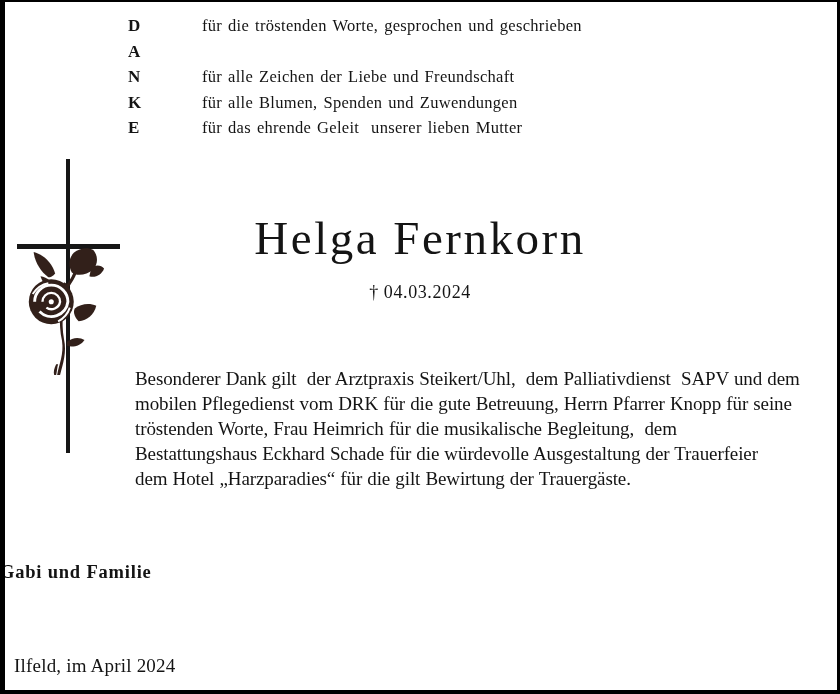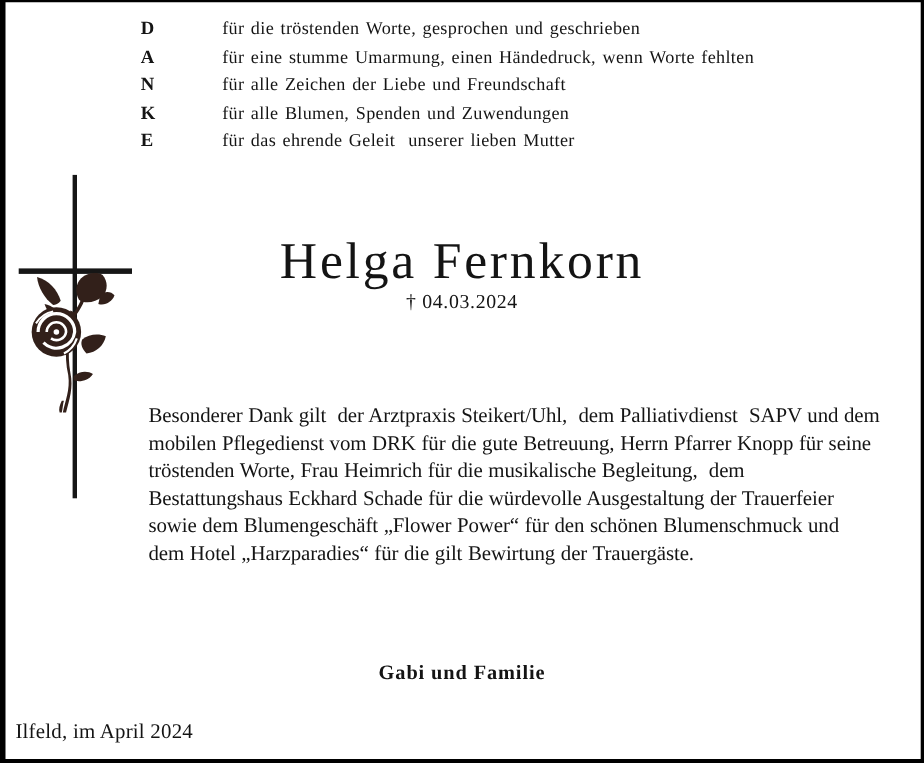--- a/index.html
+++ b/index.html
@@ -95,21 +95,21 @@
     top: 212px;
     text-align: center;
   }
   .deceased-name {
     font-size: 47px;
     font-weight: normal;
     letter-spacing: 2.5px;
     line-height: 52px;
   }
   .death-date {
-    margin-top: 0;
+    margin-top: 18px;
     font-size: 18px;
     letter-spacing: 0.6px;
   }
 
   
   .thanks {
     position: absolute;
     left: 135px;
     top: 366px;
     width: 700px;
@@ -121,22 +121,21 @@
     word-spacing: 0.5px;
     white-space: pre;
   }
 
   
   .signatures {
     position: absolute;
     left: 0;
     right: 0;
     top: 560px;
-    text-align: center;
-    margin-top: 40px;
+    text-align: left;
   }
   .signature-line {
     font-size: 18.5px;
     font-weight: bold;
     line-height: 25px;
     letter-spacing: 0.8px;
   }
 
   
   .place-date {
@@ -154,21 +153,20 @@
 <div class="page">
   <div class="page-frame"></div>
 
   <div class="acrostic">
     <div class="acrostic-row">
       <span class="acrostic-letter">D</span>
       <span class="acrostic-text">für die tröstenden Worte, gesprochen und geschrieben</span>
     </div>
     <div class="acrostic-row">
       <span class="acrostic-letter">A</span>
-      <span class="acrostic-text">für eine stumme Umarmung, einen Händedruck, wenn Worte fehlten</span>
     </div>
     <div class="acrostic-row">
       <span class="acrostic-letter">N</span>
       <span class="acrostic-text">für alle Zeichen der Liebe und Freundschaft</span>
     </div>
     <div class="acrostic-row">
       <span class="acrostic-letter">K</span>
       <span class="acrostic-text">für alle Blumen, Spenden und Zuwendungen</span>
     </div>
     <div class="acrostic-row">
@@ -213,21 +211,20 @@
   <div class="name-block">
     <div class="deceased-name">Helga Fernkorn</div>
     <div class="death-date">† 04.03.2024</div>
   </div>
 
   <div class="thanks">
     <div class="thanks-line">Besonderer Dank gilt  der Arztpraxis Steikert/Uhl,  dem Palliativdienst  SAPV und dem</div>
     <div class="thanks-line">mobilen Pflegedienst vom DRK für die gute Betreuung, Herrn Pfarrer Knopp für seine</div>
     <div class="thanks-line">tröstenden Worte, Frau Heimrich für die musikalische Begleitung,  dem</div>
     <div class="thanks-line">Bestattungshaus Eckhard Schade für die würdevolle Ausgestaltung der Trauerfeier</div>
-    <div class="thanks-line">sowie dem Blumengeschäft „Flower Power“ für den schönen Blumenschmuck und</div>
     <div class="thanks-line">dem Hotel „Harzparadies“ für die gilt Bewirtung der Trauergäste.</div>
   </div>
 
   <div class="signatures">
     <div class="signature-line">Gabi und Familie</div>
   </div>
 
   <div class="place-date">
     <span class="place-name">Ilfeld,</span>
     <span>im April 2024</span>

